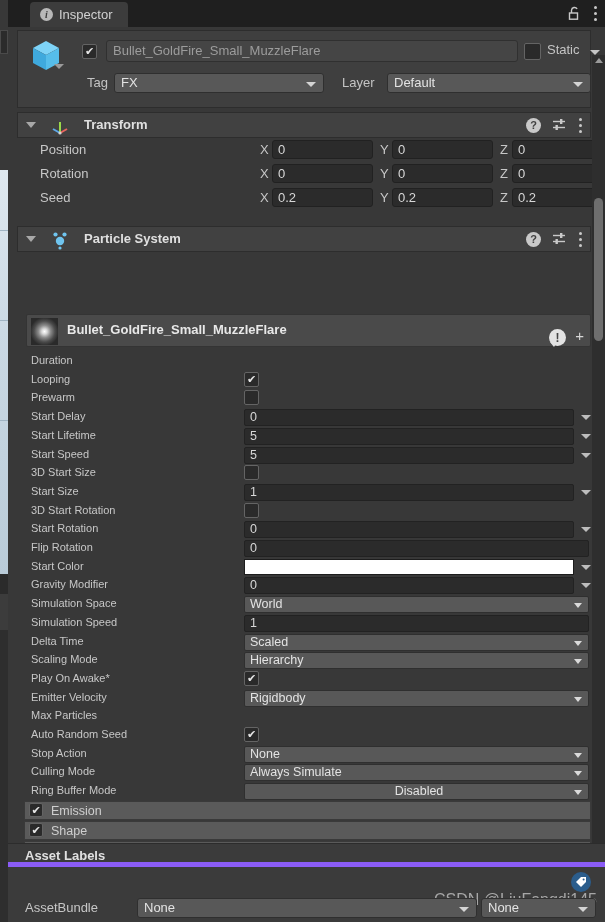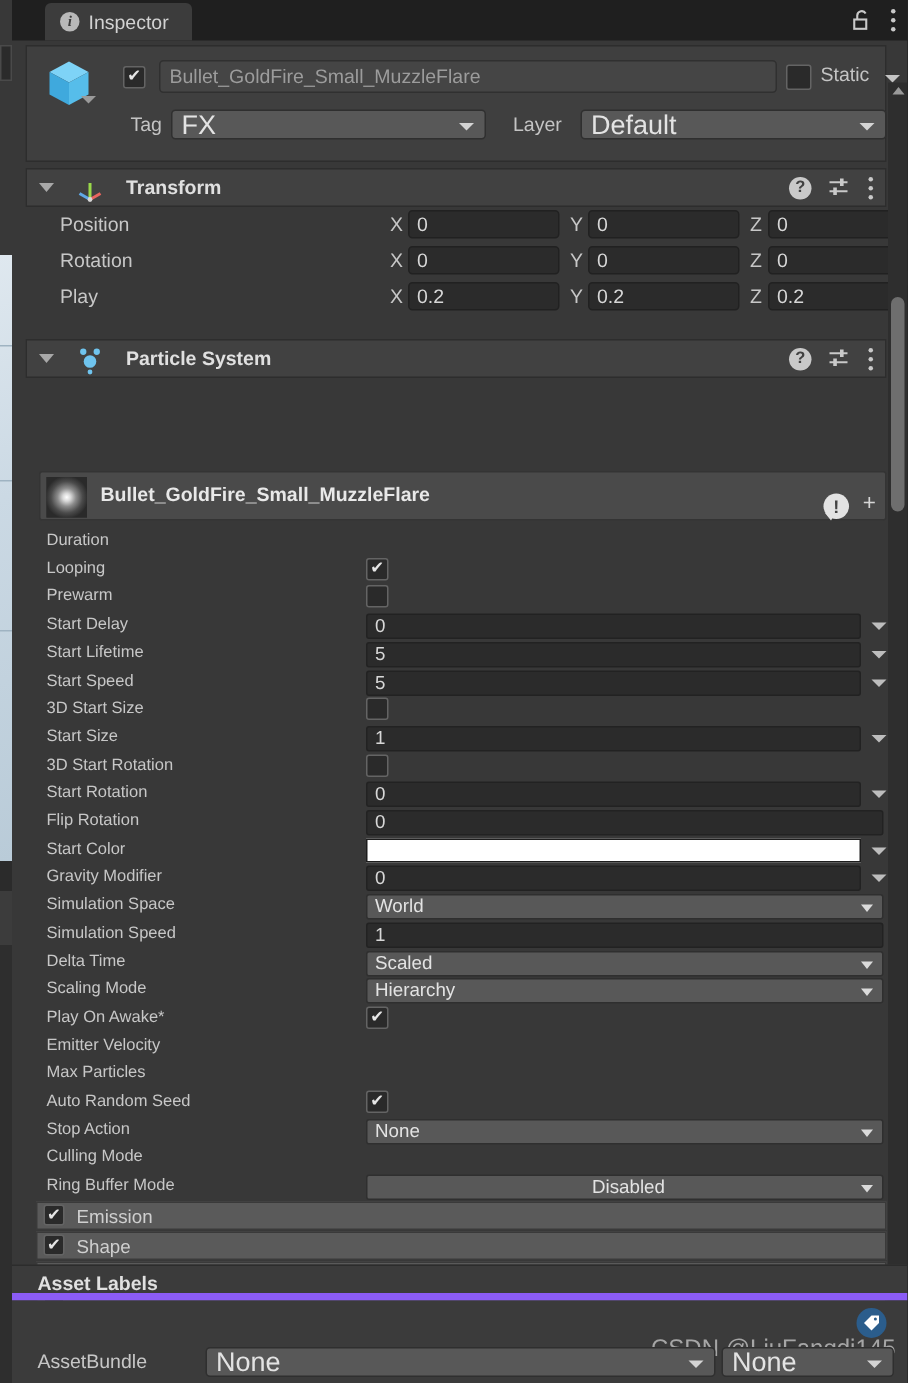--- a/index.html
+++ b/index.html
@@ -93,21 +93,21 @@
   .static-tri {
     position: absolute; left: 572px; top: 13px; width: 0; height: 0;
     border-left: 5px solid transparent; border-right: 5px solid transparent;
     border-top: 5px solid #c4c4c4;
   }
   .go-row2 { position: absolute; left: 0; top: 40px; width: 100%; height: 24px; }
   .lbl-tag { position: absolute; left: 69px; top: 4px; color: #c4c4c4; font-size: 13px; }
   .lbl-layer { position: absolute; left: 324px; top: 4px; color: #c4c4c4; font-size: 13px; }
   .dd {
     background: #585858; border: 1px solid #2f2f2f; border-radius: 3px;
-    color: #e3e3e3; font-size: 18px; height: 20px; line-height: 18px;
+    color: #e3e3e3; font-size: 13px; height: 20px; line-height: 18px;
     padding-left: 6px; position: relative; overflow: hidden; white-space: nowrap;
   }
   .dd::after {
     content: ""; position: absolute; right: 7px; top: 8px;
     width: 0; height: 0; border-left: 5px solid transparent;
     border-right: 5px solid transparent; border-top: 5px solid #d4d4d4;
   }
   .tag-dd { position: absolute; left: 96px; top: 2px; width: 210px; }
   .layer-dd { position: absolute; left: 369px; top: 2px; width: 204px; }
 
@@ -365,21 +365,21 @@
       <div class="tr-row" style="top: 137px;">
         <span class="tr-label">Rotation</span>
         <span class="axis ax-x">X</span>
         <div class="num nm-x">0</div>
         <span class="axis ax-y">Y</span>
         <div class="num nm-y">0</div>
         <span class="axis ax-z">Z</span>
         <div class="num nm-z">0</div>
       </div>
       <div class="tr-row" style="top: 161px;">
-        <span class="tr-label">Play</span>
+        <span class="tr-label">Seed</span>
         <span class="axis ax-x">X</span>
         <div class="num nm-x">0.2</div>
         <span class="axis ax-y">Y</span>
         <div class="num nm-y">0.2</div>
         <span class="axis ax-z">Z</span>
         <div class="num nm-z">0.2</div>
       </div>
     </div>
 
   <div class="comp-head" style="top:199px">
@@ -494,34 +494,36 @@
       <div class="prow" style="top: 624.2px;">
         <span class="plabel">Scaling Mode</span>
         <div class="pdd">Hierarchy</div>
       </div>
       <div class="prow" style="top: 642.9px;">
         <span class="plabel">Play On Awake*</span>
         <span class="cb pcheck on"></span>
       </div>
       <div class="prow" style="top: 661.6px;">
         <span class="plabel">Emitter Velocity</span>
+        <div class="pdd">Rigidbody</div>
       </div>
       <div class="prow" style="top: 680.3px;">
         <span class="plabel">Max Particles</span>
       </div>
       <div class="prow" style="top: 699px;">
         <span class="plabel">Auto Random Seed</span>
         <span class="cb pcheck on"></span>
       </div>
       <div class="prow" style="top: 717.7px;">
         <span class="plabel">Stop Action</span>
         <div class="pdd">None</div>
       </div>
       <div class="prow" style="top: 736.4px;">
         <span class="plabel">Culling Mode</span>
+        <div class="pdd">Always Simulate</div>
       </div>
       <div class="prow" style="top: 755.1px; text-align: center;">
         <span class="plabel">Ring Buffer Mode</span>
         <div class="pdd">Disabled</div>
       </div>
     </div>
   <div id="ps-modules">
       <div class="mrow" style="top: 774px;">
         <span class="cb on"></span>
         <span class="mlabel">Emission</span>

